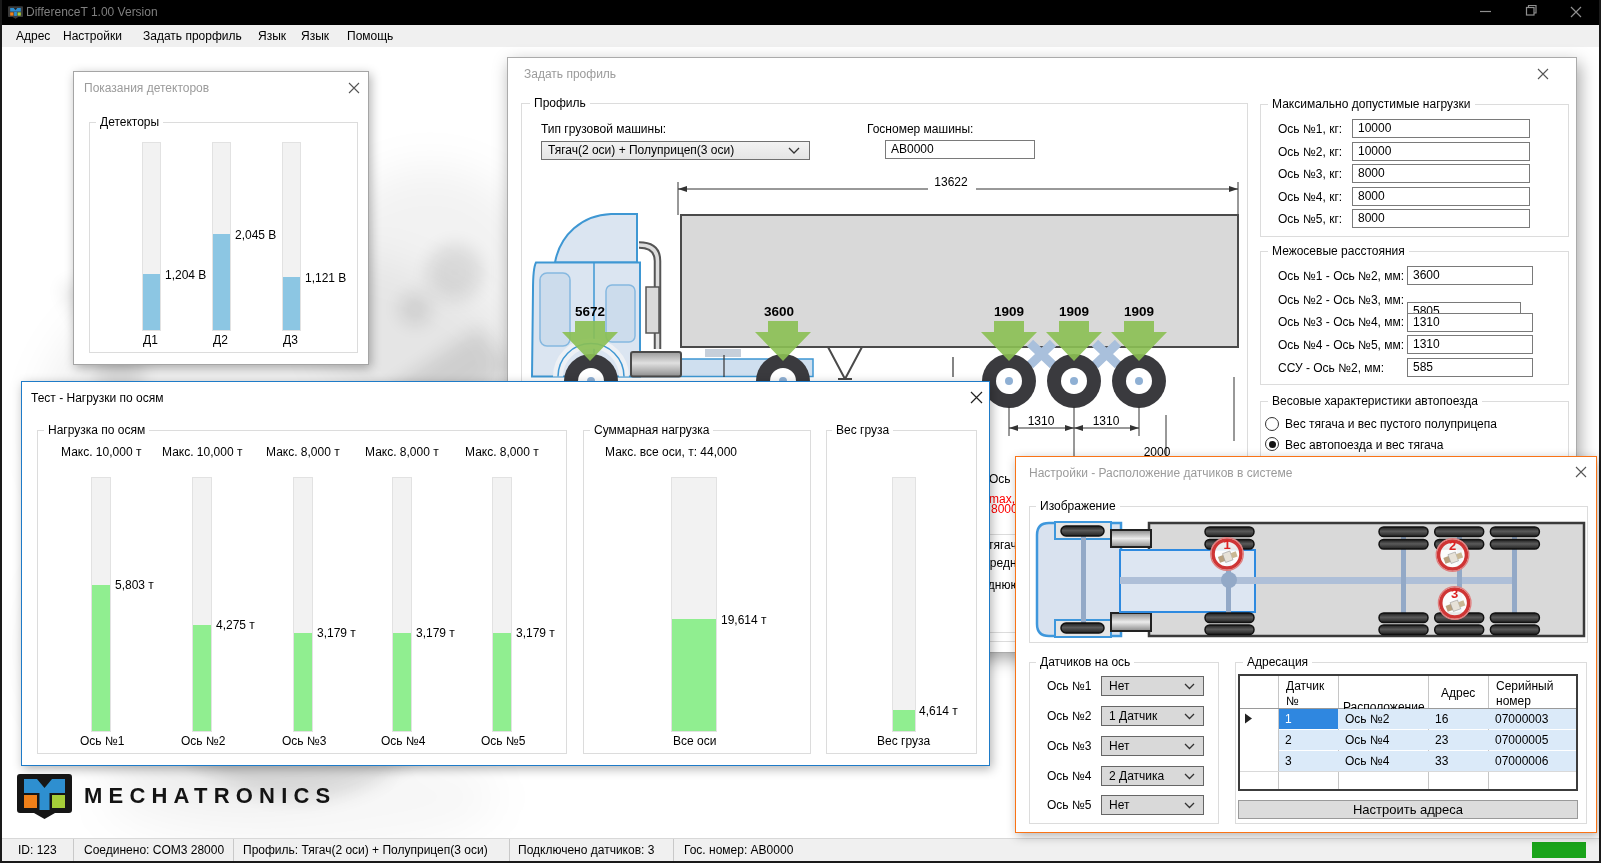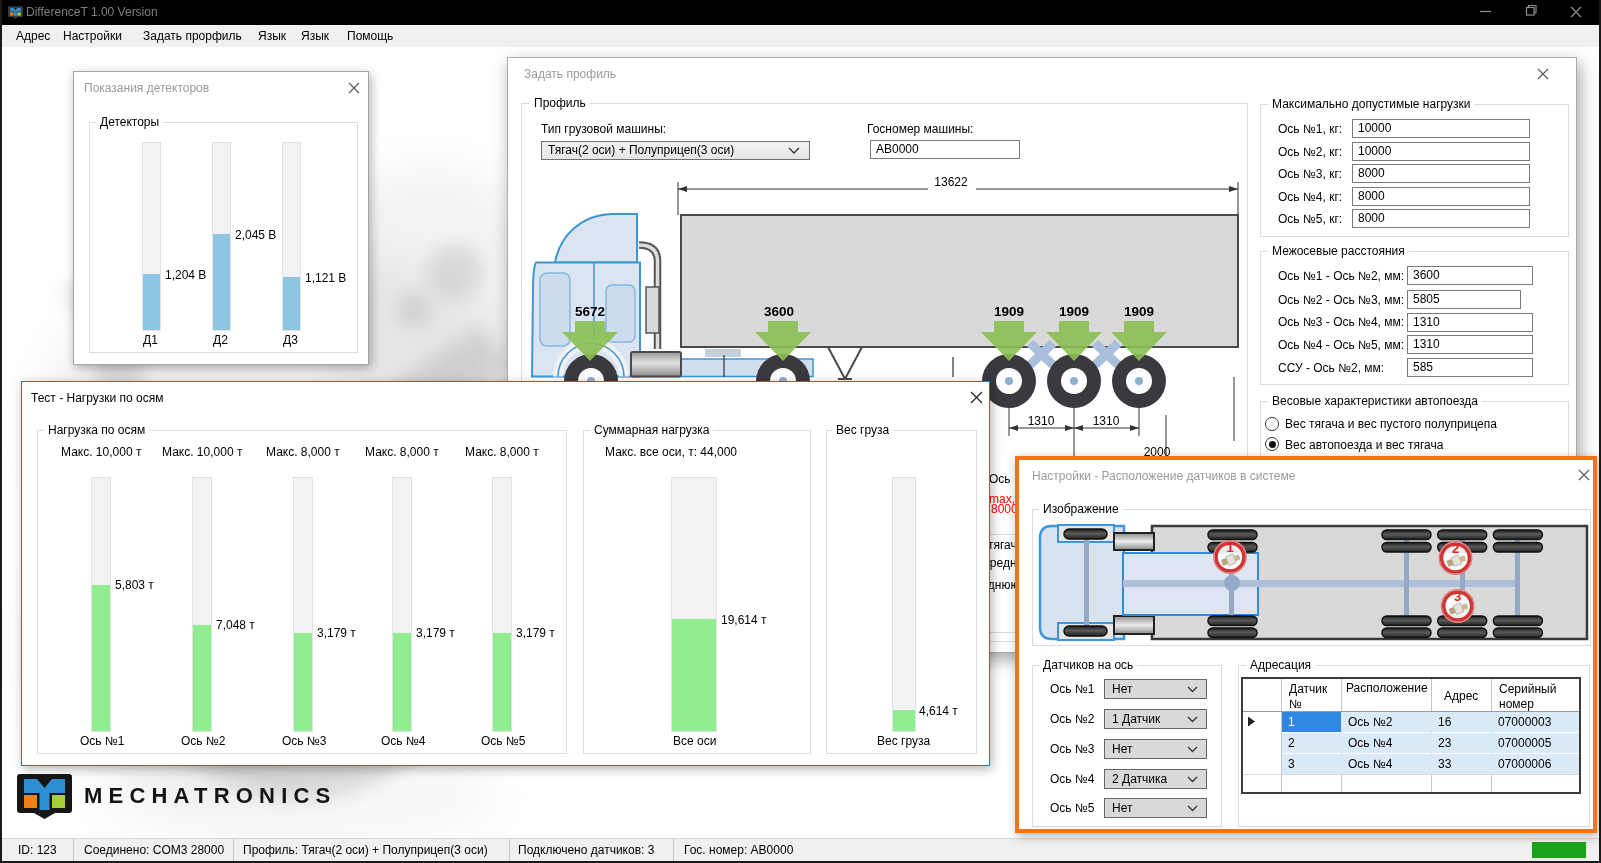--- a/index.html
+++ b/index.html
@@ -101,21 +101,21 @@
  <div class="gbox" style="left:13px;top:45px;width:727px;height:539px"></div>
  <div class="glab" style="left:22px;top:38px">Профиль</div>
 
  <div class="abs t13" style="left:33px;top:64px">Тип грузовой машины:</div>
  <div class="abs" style="left:33px;top:83px;width:269px;height:19px;background:linear-gradient(#f2f2f2,#e5e5e5);border:1px solid #707070"></div>
  <div class="abs t13" style="left:40px;top:85px">Тягач(2 оси) + Полуприцеп(3 оси)</div>
  <svg class="abs" style="left:280px;top:89px" width="12" height="8" viewBox="0 0 12 8">
       <path d="M1,1 L6,6 L11,1" stroke="#333" stroke-width="1.3" fill="none"></path>
     </svg>
  <div class="abs t13" style="left:359px;top:64px">Госномер машины:</div>
- <div class="inp" style="left:362px;top:82px;width:150px;height:19px">AB0000</div>
+ <div class="inp" style="left:377px;top:82px;width:150px;height:19px">AB0000</div>
 
  <svg class="abs" style="left:0;top:0" width="740" height="603" viewBox="0 0 740 603">
 
   <line x1="170" y1="131" x2="730" y2="131" stroke="#333" stroke-width="1"></line>
   <polygon points="170,131 179,128 179,134" fill="#333"></polygon>
   <polygon points="730,131 721,128 721,134" fill="#333"></polygon>
   <line x1="170" y1="124" x2="170" y2="157" stroke="#333" stroke-width="1"></line>
   <line x1="730" y1="124" x2="730" y2="157" stroke="#333" stroke-width="1"></line>
   <rect x="420" y="116" width="48" height="16" fill="#fff"></rect>
   <text x="443" y="128" font-size="12" text-anchor="middle" fill="#000">13622</text>
@@ -222,21 +222,21 @@
  <div class="abs t13" style="left:770px;top:132px">Ось №4, кг:</div>
  <div class="inp" style="left:844px;top:129px;width:178px;height:19px">8000</div>
  <div class="abs t13" style="left:770px;top:154px">Ось №5, кг:</div>
  <div class="inp" style="left:844px;top:151px;width:178px;height:19px">8000</div>
 
  <div class="gbox" style="left:752px;top:193px;width:309px;height:134px"></div>
  <div class="glab" style="left:760px;top:186px">Межосевые расстояния</div>
  <div class="abs t13" style="left:770px;top:211px">Ось №1 - Ось №2, мм:</div>
  <div class="inp" style="left:899px;top:208px;width:126px;height:19px">3600</div>
  <div class="abs t13" style="left:770px;top:235px">Ось №2 - Ось №3, мм:</div>
- <div class="inp" style="left:899px;top:232px;width:114px;height:19px">5805</div>
+ <div class="inp" style="left:899px;top:244px;width:114px;height:19px">5805</div>
  <div class="abs t13" style="left:770px;top:257px">Ось №3 - Ось №4, мм:</div>
  <div class="inp" style="left:899px;top:255px;width:126px;height:19px">1310</div>
  <div class="abs t13" style="left:770px;top:280px">Ось №4 - Ось №5, мм:</div>
  <div class="inp" style="left:899px;top:277px;width:126px;height:19px">1310</div>
  <div class="abs t13" style="left:770px;top:303px">ССУ - Ось №2, мм:</div>
  <div class="inp" style="left:899px;top:300px;width:126px;height:19px">585</div>
 
  <div class="gbox" style="left:752px;top:343px;width:309px;height:150px"></div>
  <div class="glab" style="left:760px;top:336px">Весовые характеристики автопоезда</div>
  <div class="abs" style="left:757px;top:359px;width:14px;height:14px;border:1px solid #333;border-radius:50%;background:#fff"></div>
@@ -271,21 +271,21 @@
  <div class="fillb" style="left:209px;top:205px;width:17px;height:53px"></div>
 
  <div class="abs t13" style="left:91px;top:196px">1,204 В</div>
  <div class="abs t13" style="left:161px;top:156px">2,045 В</div>
  <div class="abs t13" style="left:231px;top:199px">1,121 В</div>
  <div class="abs t13" style="left:69px;top:261px">Д1</div>
  <div class="abs t13" style="left:139px;top:261px">Д2</div>
  <div class="abs t13" style="left:209px;top:261px">Д3</div>
 </div>
 
-<div class="win" id="wn" style="left:1015px;top:456px;width:582px;height:377px;border:4px solid #f97316;z-index:30">
+<div class="win" id="wn" style="left:1015px;top:456px;width:582px;height:377px;border:1px solid #f97316;z-index:30">
  <div class="abs t13 gray" style="left:13px;top:9px">Настройки - Расположение датчиков в системе</div>
  <svg class="abs" style="left:559px;top:9px" width="12" height="12" viewBox="0 0 12 12">
       <path d="M1,1 L11,11 M11,1 L1,11" stroke="#555" stroke-width="1.1" fill="none"></path>
     </svg>
 
  <div class="gbox" style="left:13px;top:49px;width:559px;height:137px"></div>
  <div class="glab" style="left:20px;top:42px">Изображение</div>
 
  <svg class="abs" style="left:13px;top:49px" width="559" height="137" viewBox="0 0 559 137">
 
@@ -420,21 +420,21 @@
 
  <div class="abs" style="left:222px;top:217px;width:340px;height:117px;background:#fff;border:2px solid #3c3c3c"></div>
 
  <div class="abs" style="left:262px;top:219px;width:1px;height:113px;background:#c6c6c6"></div>
  <div class="abs" style="left:322px;top:219px;width:1px;height:113px;background:#c6c6c6"></div>
  <div class="abs" style="left:412px;top:219px;width:1px;height:113px;background:#c6c6c6"></div>
  <div class="abs" style="left:472px;top:219px;width:1px;height:113px;background:#c6c6c6"></div>
 
  <div class="abs" style="left:224px;top:251px;width:336px;height:1px;background:#9a9a9a"></div>
  <div class="abs t13" style="left:270px;top:222px;line-height:15px">Датчик<br>№</div>
- <div class="abs t13" style="left:327px;top:221px">Расположение</div>
+ <div class="abs t13" style="left:327px;top:243px">Расположение</div>
  <div class="abs t13" style="left:425px;top:229px">Адрес</div>
  <div class="abs t13" style="left:480px;top:222px;line-height:15px">Серийный<br>номер</div>
 
  <div class="abs" style="left:263px;top:252px;width:297px;height:20px;background:#dbeaf9"></div>
  <div class="abs" style="left:263px;top:252px;width:59px;height:20px;background:#2f87e0"></div>
  <div class="abs" style="left:263px;top:273px;width:297px;height:20px;background:#dbeaf9"></div>
  <div class="abs" style="left:263px;top:294px;width:297px;height:20px;background:#dbeaf9"></div>
  <svg class="abs" style="left:228px;top:256px" width="9" height="11" viewBox="0 0 9 11">
       <polygon points="1,0.5 8,5.5 1,10.5" fill="#222"></polygon>
     </svg>
@@ -445,20 +445,21 @@
  <div class="abs t13" style="left:269px;top:276px">2</div>
  <div class="abs t13" style="left:329px;top:276px">Ось №4</div>
  <div class="abs t13" style="left:419px;top:276px">23</div>
  <div class="abs t13" style="left:479px;top:276px">07000005</div>
  <div class="abs t13" style="left:269px;top:297px">3</div>
  <div class="abs t13" style="left:329px;top:297px">Ось №4</div>
  <div class="abs t13" style="left:419px;top:297px">33</div>
  <div class="abs t13" style="left:479px;top:297px">07000006</div>
  <div class="abs" style="left:224px;top:314px;width:336px;height:1px;background:#d9d9d9"></div>
 
+ <div class="abs" style="left:222px;top:343px;width:340px;height:19px;background:#dcdcdc;border:1px solid #9a9a9a;text-align:center;font-size:13px;line-height:17px">Настроить адреса</div>
 </div>
 
 <div class="win" id="wt" style="left:21px;top:381px;width:969px;height:385px;border:1.5px solid #1e7bc8;z-index:40">
  <div class="abs t13" style="left:9px;top:9px">Тест - Нагрузки по осям</div>
  <svg class="abs" style="left:948px;top:9px" width="13" height="13" viewBox="0 0 13 13">
       <path d="M1,1 L12,12 M12,1 L1,12" stroke="#222" stroke-width="1.2" fill="none"></path>
     </svg>
 
  <div class="gbox" style="left:15px;top:48px;width:530px;height:324px"></div>
  <div class="glab" style="left:22px;top:41px">Нагрузка по осям</div>
@@ -474,21 +475,21 @@
  <div class="track" style="left:170px;top:95px;width:20px;height:255px"></div>
  <div class="fillg" style="left:171px;top:243px;width:18px;height:106px"></div>
  <div class="track" style="left:271px;top:95px;width:20px;height:255px"></div>
  <div class="fillg" style="left:272px;top:251px;width:18px;height:98px"></div>
  <div class="track" style="left:370px;top:95px;width:20px;height:255px"></div>
  <div class="fillg" style="left:371px;top:251px;width:18px;height:98px"></div>
  <div class="track" style="left:470px;top:95px;width:20px;height:255px"></div>
  <div class="fillg" style="left:471px;top:251px;width:18px;height:98px"></div>
 
  <div class="abs t13" style="left:93px;top:196px">5,803 т</div>
- <div class="abs t13" style="left:194px;top:236px">7,048 т</div>
+ <div class="abs t13" style="left:194px;top:236px">4,275 т</div>
  <div class="abs t13" style="left:295px;top:244px">3,179 т</div>
  <div class="abs t13" style="left:394px;top:244px">3,179 т</div>
  <div class="abs t13" style="left:494px;top:244px">3,179 т</div>
 
  <div class="abs t13" style="left:58px;top:352px">Ось №1</div>
  <div class="abs t13" style="left:159px;top:352px">Ось №2</div>
  <div class="abs t13" style="left:260px;top:352px">Ось №3</div>
  <div class="abs t13" style="left:359px;top:352px">Ось №4</div>
  <div class="abs t13" style="left:459px;top:352px">Ось №5</div>
 

